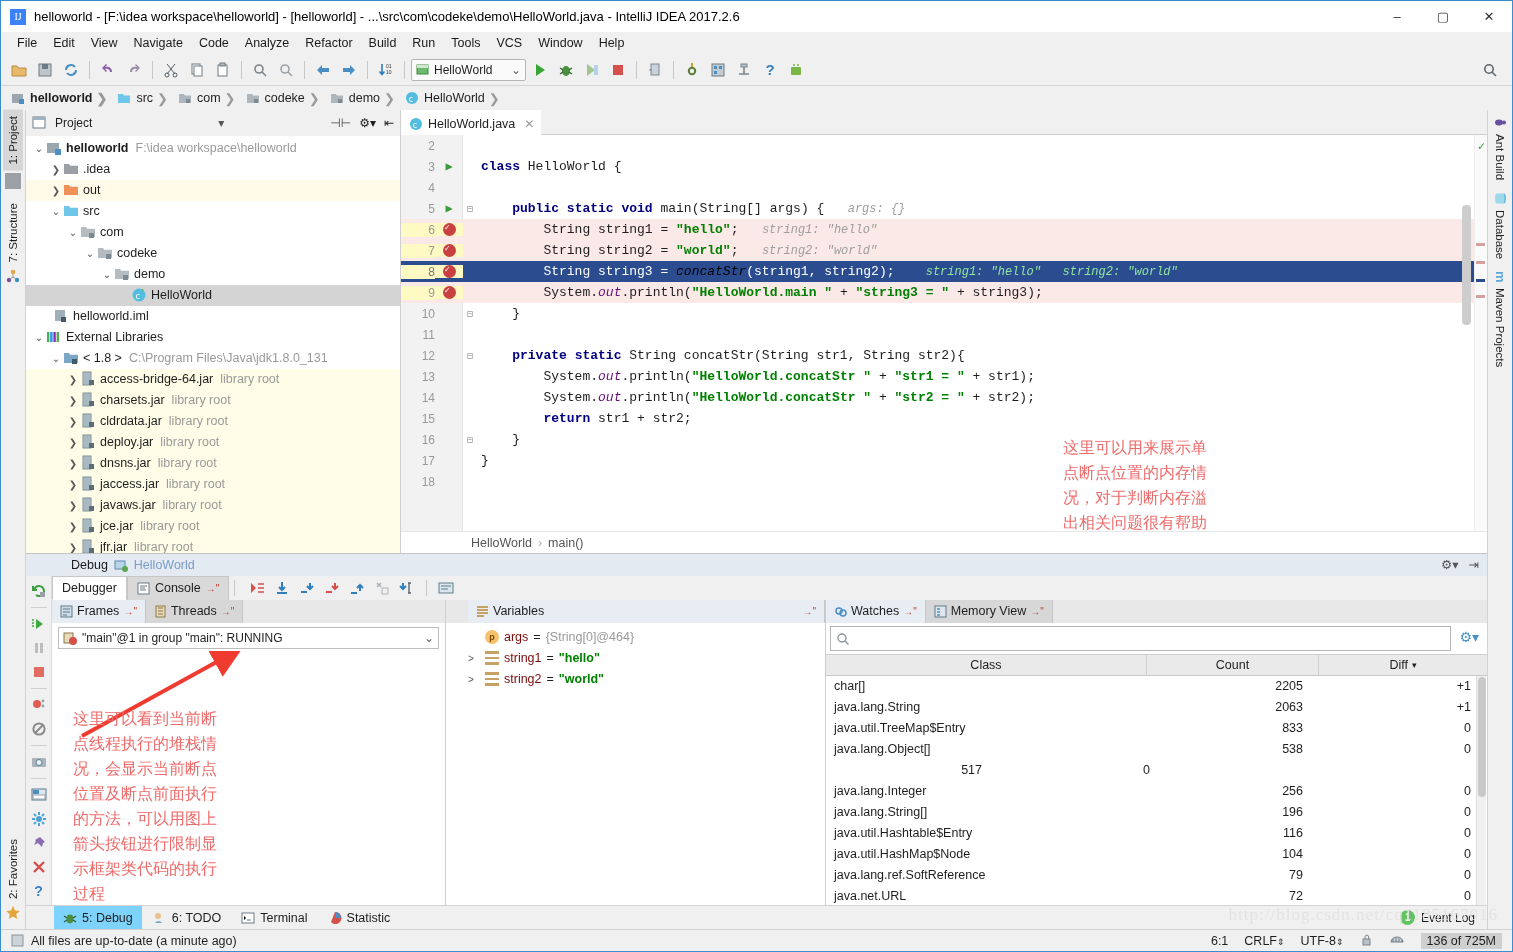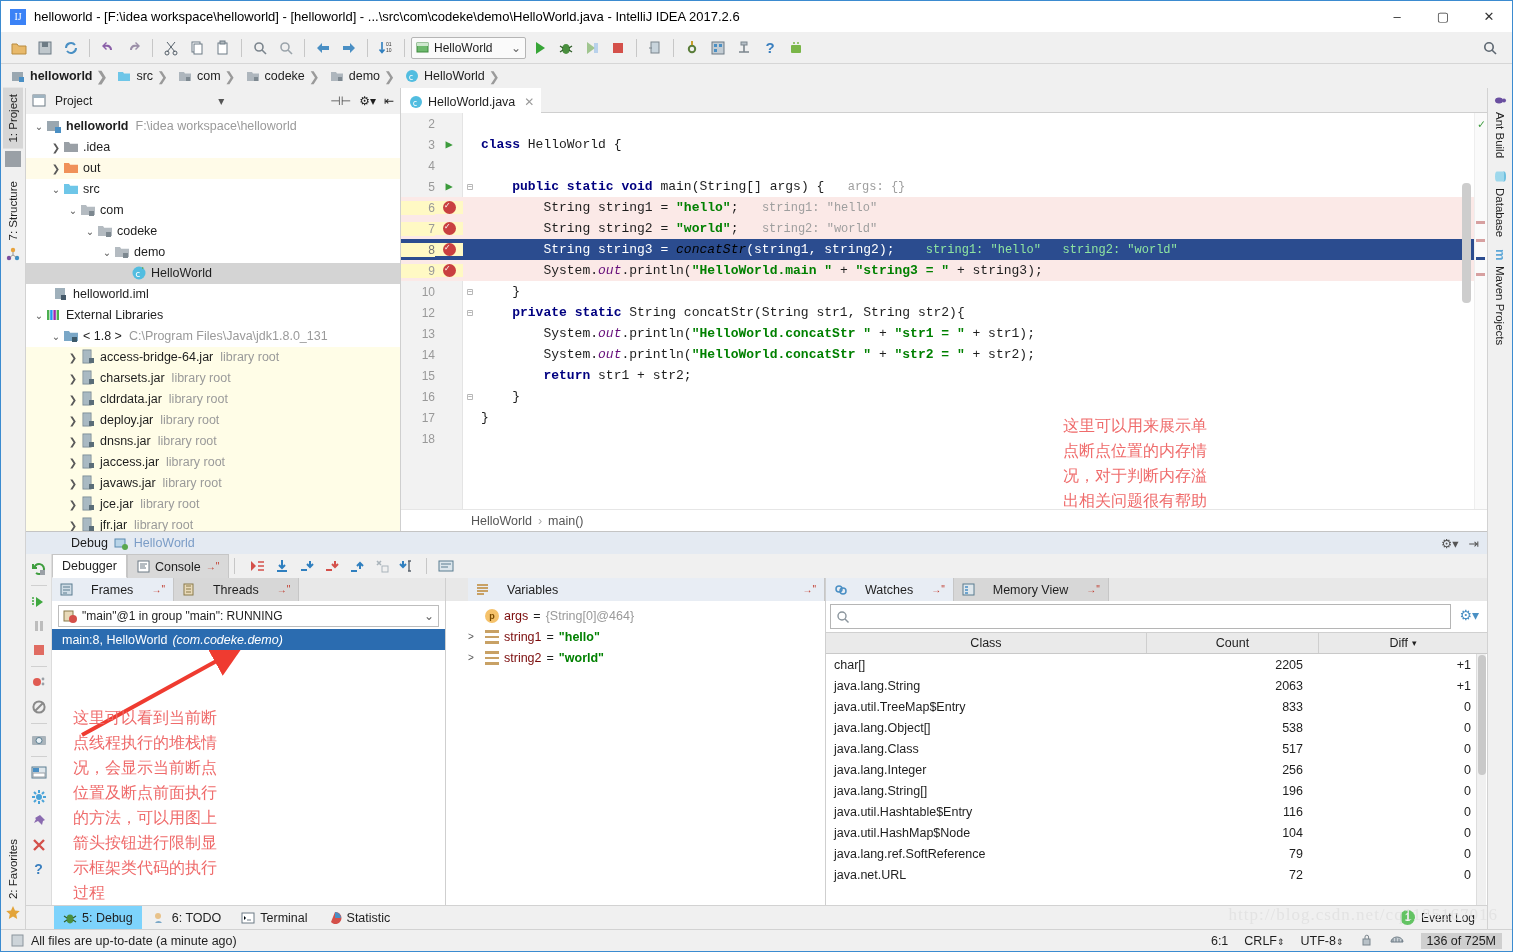--- a/index.html
+++ b/index.html
@@ -84,21 +84,21 @@
   .cl.cur { background:#2b4c8f; color:#fff; }
   .cl.cur .lno { background:#fff9c4; color:#777; }
   .cl.cur .mk { background:#fff9c4; }
   .cl.cur .fold { background:#2b4c8f; }
   .cl.bp .lno { background:#fff9c4; }
   .cl.bp .mk { background:#fff9c4; }
   .kw { color:#000080; font-weight:bold; }
   .str { color:#008000; font-weight:bold; }
   .fld { color:#660e7a; font-style:italic; }
   .mth { color:#000; font-style:italic; }
-  .hint { color:#9e9e9e; font-size:12px;}
+  .hint { color:#9e9e9e; font-style:italic; font-size:12px;}
   .cl.cur .hint { color:#8ee4a1; }
   .runmark { color:#3c9b3c; font-size:12px; }
   .bpmark { width:13px; height:13px; border-radius:50%; background:#c94040; position:relative; }
   .bpmark:after{ content:"✓"; position:absolute; color:#fff; font-size:9px; left:2px; top:-1px; }
   .vscroll { position:absolute; right:2px; top:2px; width:9px; height:120px; background:#cdcdcd; border-radius:4px; }
   .errstripe { position:absolute; right:0; top:0; bottom:0; width:13px; background:#fafafa; border-left:1px solid #eee;}
   .stripe-ok { position:absolute; right:2px; top:4px; color:#3c9b3c; font-size:12px;}
   .stripe-m { position:absolute; right:2px; width:9px; height:3px; background:#d7a0a0;}
 
   
@@ -124,21 +124,21 @@
   .dtab.sel { background:#fff; border-bottom:1px solid #fff; }
   .dtbsep { width:1px; height:16px; background:#c7c7c7; margin:0 5px; }
   .dbgtb { display:flex; align-items:center; gap:3px; margin-left:6px;}
   .dbgtb .b { width:22px; height:22px; display:flex; align-items:center; justify-content:center;}
   .panes { flex:1 1 auto; display:flex; min-height:0; background:#fff;}
   .pane { display:flex; flex-direction:column; min-width:0; border-right:1px solid #cfcfcf;}
   .paneA { width:394px; }
   .paneB { width:380px; }
   .paneC { flex:1 1 auto; border-right:none;}
   .ptabs { height:23px; background:#e8e8e8; display:flex; align-items:center; }
-  .ptab { height:23px; display:flex; align-items:center; gap:18px; padding:0 8px; font-size:12.5px; background:#d7d7d7; border-right:1px solid #c6c6c6;}
+  .ptab { height:23px; display:flex; align-items:center; gap:4px; padding:0 8px; font-size:12.5px; background:#d7d7d7; border-right:1px solid #c6c6c6;}
   .ptab.sel { background:#e8edf4; }
   .ptabfill { flex:1 1 auto; height:23px; background:#e8e8e8; display:flex; align-items:center; justify-content:flex-end; padding-right:6px;}
   .threadsel { height:22px; margin:4px 6px 2px 6px; border:1px solid #bdbdbd; background:#fff; display:flex; align-items:center; padding:0 4px; gap:5px; font-size:12px;}
   .threadsel .cv { margin-left:auto; color:#666; }
   .framerow { height:21px; background:#2b6cb0; color:#fff; display:flex; align-items:center; padding-left:10px; font-size:12.5px; gap:5px;}
   .framerow .pkg { font-style:italic; }
   .frlist { flex:1 1 auto; background:#fff; position:relative; overflow:hidden;}
   .varrow { height:21px; display:flex; align-items:center; gap:5px; padding-left:6px; font-size:12.5px;}
   .varrow .ar { width:12px; color:#555; font-size:10px; }
   .vname { color:#7a0a0a; }
@@ -182,20 +182,35 @@
   <div class="titlebar">
     <div class="logo">IJ</div>
     <div class="ttl">helloworld - [F:\idea workspace\helloworld] - [helloworld] - ...\src\com\codeke\demo\HelloWorld.java - IntelliJ IDEA 2017.2.6</div>
     <div class="winbtns">
       <div class="winbtn">–</div>
       <div class="winbtn">▢</div>
       <div class="winbtn">✕</div>
     </div>
   </div>
 
+  <div class="menubar" id="menubar">
+      <div class="mi">File</div>
+      <div class="mi">Edit</div>
+      <div class="mi">View</div>
+      <div class="mi">Navigate</div>
+      <div class="mi">Code</div>
+      <div class="mi">Analyze</div>
+      <div class="mi">Refactor</div>
+      <div class="mi">Build</div>
+      <div class="mi">Run</div>
+      <div class="mi">Tools</div>
+      <div class="mi">VCS</div>
+      <div class="mi">Window</div>
+      <div class="mi">Help</div>
+    </div>
 
   <div class="toolbar">
     <div class="tb">
         <svg width="16" height="16">
           <path d="M1 4h5l1.5 2H15v8H1z" fill="#e8b96a" stroke="#b88b3e"></path>
         </svg>
       </div>
     <div class="tb">
         <svg width="16" height="16">
           <rect x="2" y="2" width="12" height="12" fill="#bfc7cc" stroke="#6d7b85"></rect>
@@ -653,20 +668,21 @@
             <div class="codelines" id="codelines">
                 <div class="cl"><span class="lno">2</span><span class="mk"></span><span class="fold"></span><span class="src"></span></div>
                 <div class="cl"><span class="lno">3</span><span class="mk"><span class="runmark">▶</span></span><span class="fold"></span><span class="src"><span class="kw">class</span> HelloWorld {</span></div>
                 <div class="cl"><span class="lno">4</span><span class="mk"></span><span class="fold"></span><span class="src"></span></div>
                 <div class="cl"><span class="lno">5</span><span class="mk"><span class="runmark">▶</span></span><span class="fold">⊟</span><span class="src">    <span class="kw">public static void</span> main(String[] args) {   <span class="hint">args: {}</span></span></div>
                 <div class="cl bp"><span class="lno">6</span><span class="mk"><span class="bpmark"></span></span><span class="fold"></span><span class="src">        String string1 = <span class="str">"hello"</span>;   <span class="hint">string1: "hello"</span></span></div>
                 <div class="cl bp"><span class="lno">7</span><span class="mk"><span class="bpmark"></span></span><span class="fold"></span><span class="src">        String string2 = <span class="str">"world"</span>;   <span class="hint">string2: "world"</span></span></div>
                 <div class="cl cur"><span class="lno">8</span><span class="mk"><span class="bpmark"></span></span><span class="fold"></span><span class="src">        String string3 = <span class="mth">concatStr</span>(string1, string2);    <span class="hint">string1: "hello"   string2: "world"</span></span></div>
                 <div class="cl bp"><span class="lno">9</span><span class="mk"><span class="bpmark"></span></span><span class="fold"></span><span class="src">        System.<span class="fld">out</span>.println(<span class="str">"HelloWorld.main "</span> + <span class="str">"string3 = "</span> + string3);</span></div>
                 <div class="cl"><span class="lno">10</span><span class="mk"></span><span class="fold">⊟</span><span class="src">    }</span></div>
+                <div class="cl"><span class="lno">11</span><span class="mk"></span><span class="fold"></span><span class="src"></span></div>
                 <div class="cl"><span class="lno">12</span><span class="mk"></span><span class="fold">⊟</span><span class="src">    <span class="kw">private static</span> String concatStr(String str1, String str2){</span></div>
                 <div class="cl"><span class="lno">13</span><span class="mk"></span><span class="fold"></span><span class="src">        System.<span class="fld">out</span>.println(<span class="str">"HelloWorld.concatStr "</span> + <span class="str">"str1 = "</span> + str1);</span></div>
                 <div class="cl"><span class="lno">14</span><span class="mk"></span><span class="fold"></span><span class="src">        System.<span class="fld">out</span>.println(<span class="str">"HelloWorld.concatStr "</span> + <span class="str">"str2 = "</span> + str2);</span></div>
                 <div class="cl"><span class="lno">15</span><span class="mk"></span><span class="fold"></span><span class="src">        <span class="kw">return</span> str1 + str2;</span></div>
                 <div class="cl"><span class="lno">16</span><span class="mk"></span><span class="fold">⊟</span><span class="src">    }</span></div>
                 <div class="cl"><span class="lno">17</span><span class="mk"></span><span class="fold"></span><span class="src">}</span></div>
                 <div class="cl"><span class="lno">18</span><span class="mk"></span><span class="fold"></span><span class="src"></span></div>
               </div>
             <div class="errstripe">
               <div class="stripe-ok">✓</div>
@@ -880,28 +896,20 @@
                   <div class="ptabfill"></div>
                 </div>
                 <div class="threadsel">
                   <svg width="14" height="14">
                       <rect x="1" y="2" width="9" height="10" fill="#e8d9b8" stroke="#8a7a4a"></rect>
                       <circle cx="10" cy="10" r="4" fill="#d4504a"></circle>
                     </svg>
                   <span>"main"@1 in group "main": RUNNING</span>
                   <span class="cv">⌄</span>
                 </div>
-                <div style="display:flex; align-items:flex-start;">
-                  <div style="flex:1 1 auto;">
-                    <div class="framerow">
-                      <span>main:8, HelloWorld</span>
-                      <span class="pkg">(com.codeke.demo)</span>
-                    </div>
-                  </div>
-                </div>
                 <div class="frlist">
 
                   <div class="ann" style="left:21px; top:55px; line-height:25px;">这里可以看到当前断
 点线程执行的堆栈情
 况，会显示当前断点
 位置及断点前面执行
 的方法，可以用图上
 箭头按钮进行限制显
 示框架类代码的执行
 过程</div>
@@ -1012,21 +1020,20 @@
                       <div class="mcell c1">java.util.TreeMap$Entry</div>
                       <div class="mcell c2">833</div>
                       <div class="mcell c3">0</div>
                     </div>
                     <div class="mrow">
                       <div class="mcell c1">java.lang.Object[]</div>
                       <div class="mcell c2">538</div>
                       <div class="mcell c3">0</div>
                     </div>
                     <div class="mrow">
-                      <div class="mcell c1">java.lang.Class</div>
                       <div class="mcell c2">517</div>
                       <div class="mcell c3">0</div>
                     </div>
                     <div class="mrow">
                       <div class="mcell c1">java.lang.Integer</div>
                       <div class="mcell c2">256</div>
                       <div class="mcell c3">0</div>
                     </div>
                     <div class="mrow">
                       <div class="mcell c1">java.lang.String[]</div>

